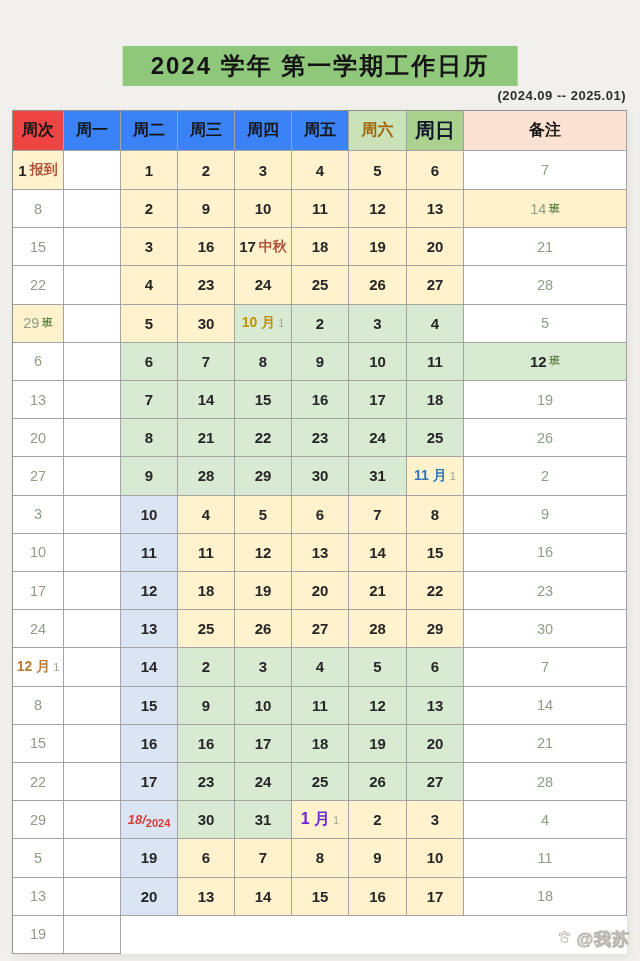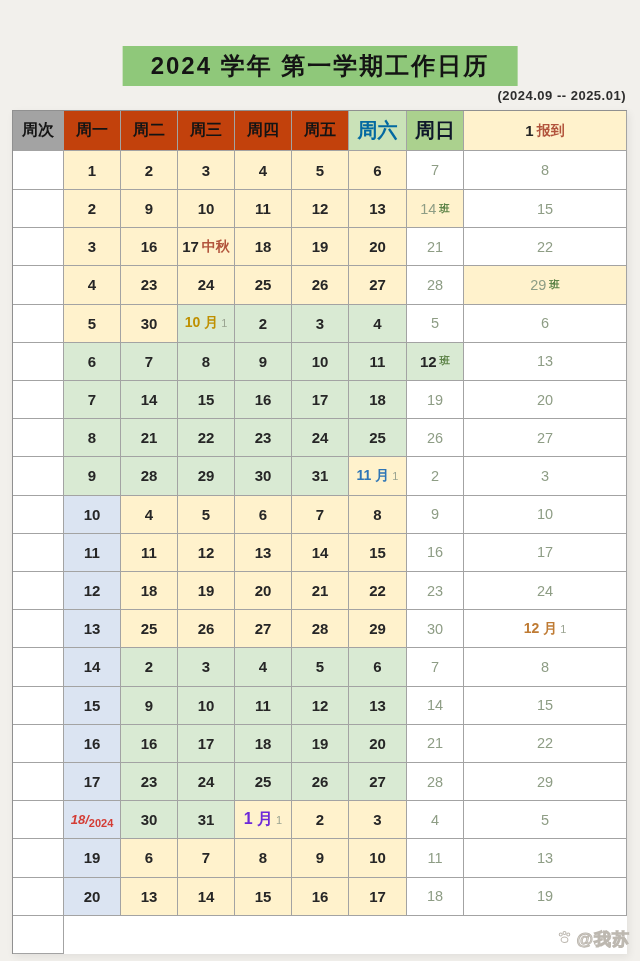--- a/index.html
+++ b/index.html
@@ -38,28 +38,28 @@
   }
   .band-month{
     position:absolute;left:262px;top:50%;transform:translateY(-50%);
     font-weight:700;font-size:21px;color:#c28a3a;letter-spacing:2px;
   }
   
   .bg-y{background:#fff2cc}
   .bg-g{background:#d9ead3}
   .bg-b{background:#dbe4f2}
   .bg-w{background:#ffffff}
-  .bg-hb{background:#a3a3a3}
-  .bg-hc{background:#c2410c}
+  .bg-hb{background:#ef4444}
+  .bg-hc{background:#3b82f6}
   .bg-hsat{background:#cae2b8}
   .bg-hsun{background:#abd18e}
   .bg-hp{background:#fbe2d3}
   
   .s-h{font-weight:700;font-size:16px;color:#141414}
-  .s-hsat{font-weight:700;font-size:20px;color:#0369a1}
+  .s-hsat{font-weight:700;font-size:16px;color:#a16207}
   .s-hsun{font-weight:700;font-size:20px;color:#0f172a}
   .s-d{font-weight:700;font-size:15px;color:#262626}
   .s-wk{font-size:14.5px;color:#8e9d85}
   .s-sm{font-size:11px;color:#9aa391;margin-left:3px}
   .s-red{font-size:14px;color:#b2543c;font-weight:700;margin-left:3px}
   .s-grn{font-size:10.5px;color:#5e8448;font-weight:700;margin-left:3px}
   .s-mgold{font-weight:700;font-size:14px;color:#bf9000}
   .s-mblue{font-weight:700;font-size:14px;color:#2e75b6}
   .s-morg{font-weight:700;font-size:14px;color:#bf7b34}
   .s-mred{font-weight:700;font-size:16px;color:#6d28d9}
@@ -96,20 +96,23 @@
     </div>
     <div class="cell bg-hc">
       <span class="s-h">周五</span>
     </div>
     <div class="cell bg-hsat">
       <span class="s-hsat">周六</span>
     </div>
     <div class="cell bg-hsun">
       <span class="s-hsun">周日</span>
     </div>
+    <div class="cell bg-hp">
+      <span class="s-h">备注</span>
+    </div>
     <div class="cell bg-y">
       <span class="s-d">1</span>
       <span class="s-red">报到</span>
     </div>
     <div class="cell bg-w"></div>
     <div class="cell bg-y">
       <span class="s-d">1</span>
     </div>
     <div class="cell bg-y">
       <span class="s-d">2</span>

